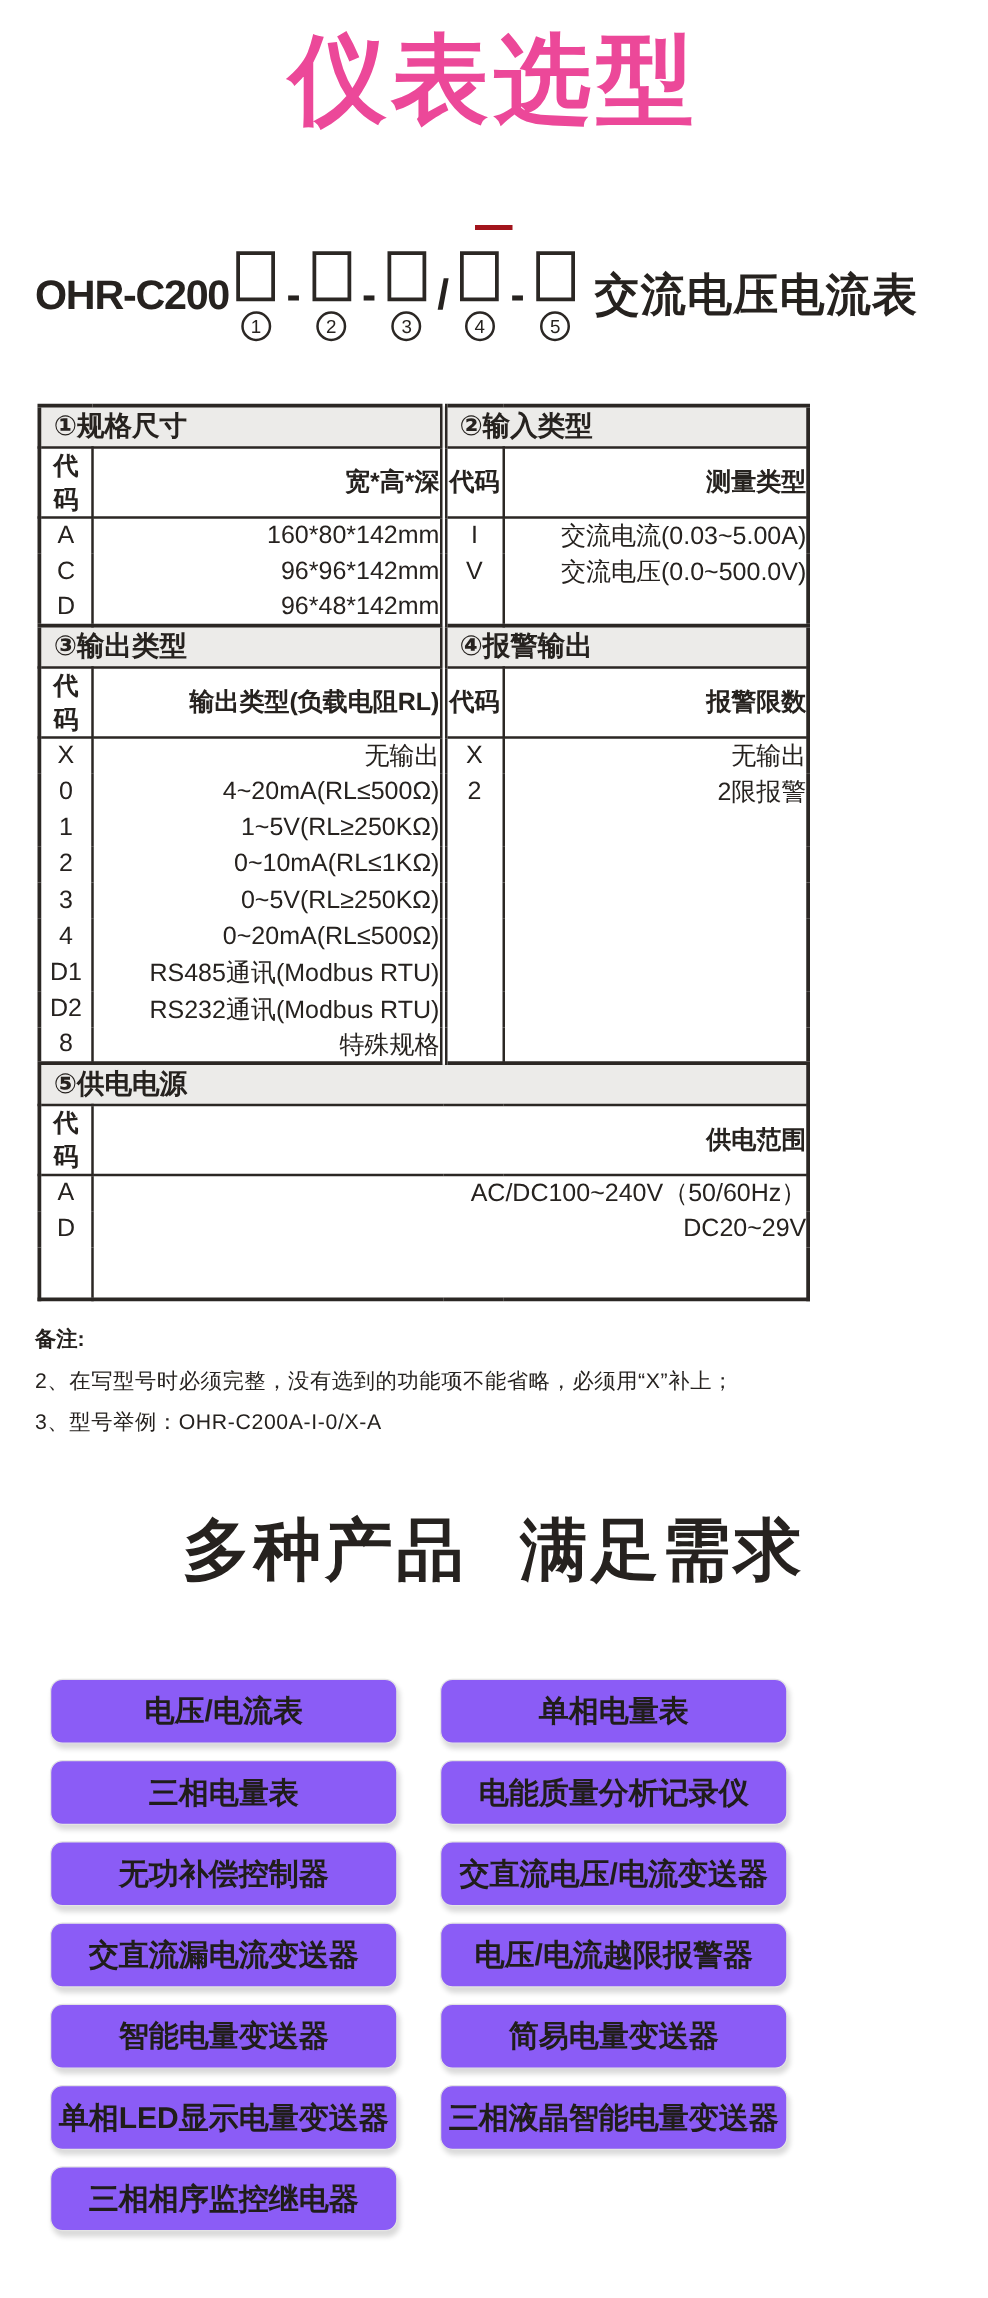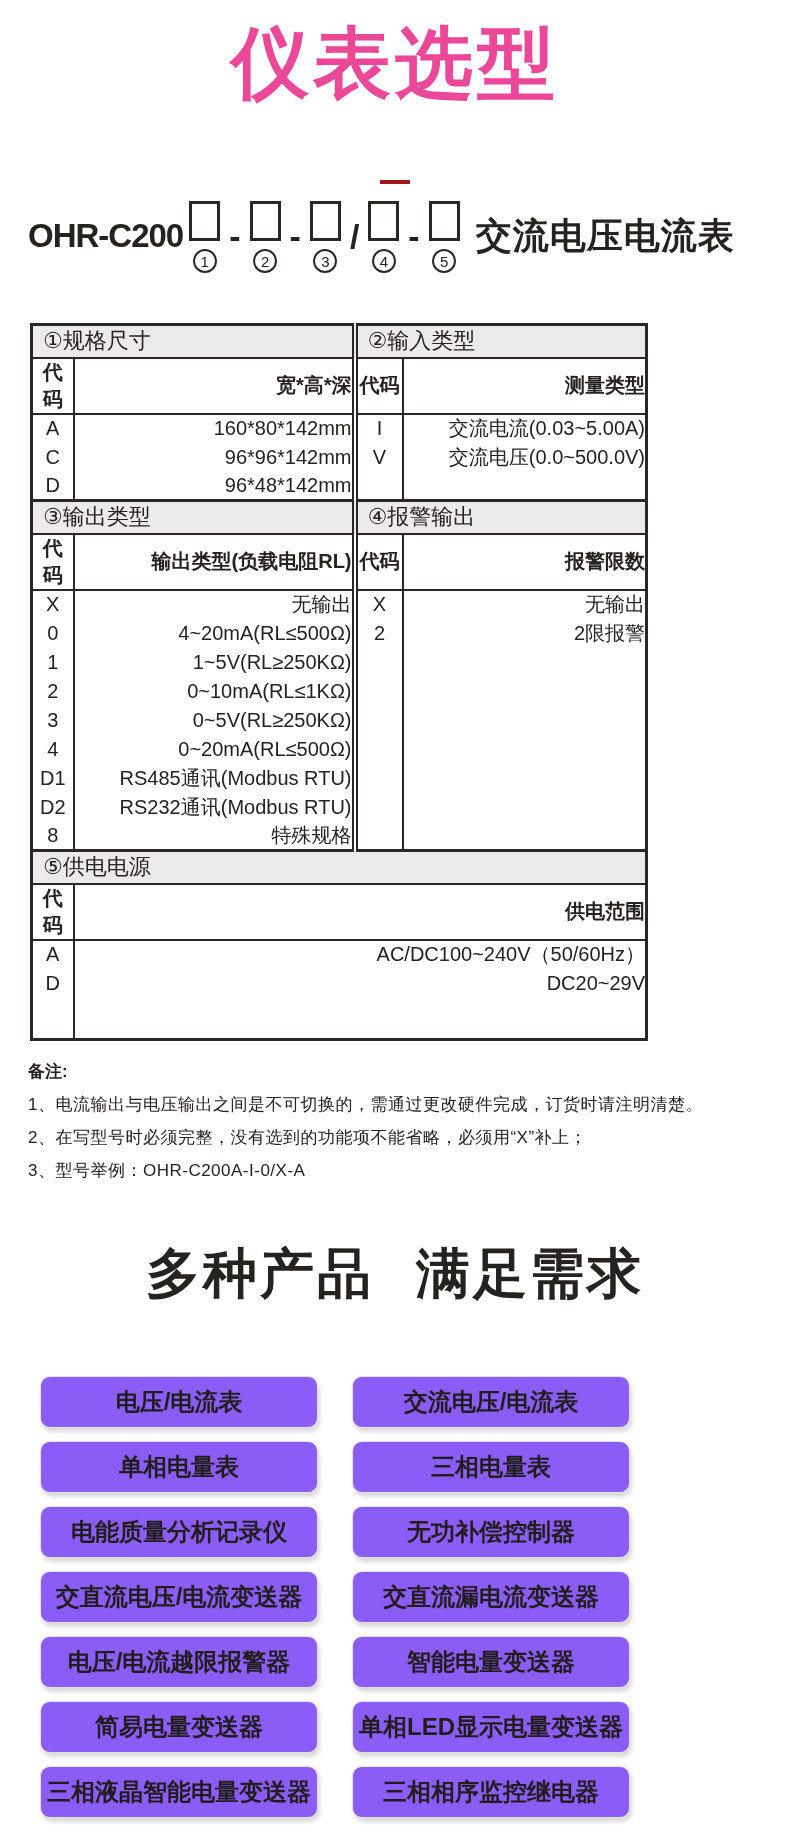--- a/index.html
+++ b/index.html
@@ -33,21 +33,21 @@
     border-collapse:collapse; table-layout:fixed; width:615px; margin:50px 0 0 30px;
     border:3px solid #2b2724;
   }
   .spec-table td { padding:0; vertical-align:middle; color:#26221f; }
   .spec-table col.c-code1 { width:42px; }
   .spec-table col.c-desc1 { width:281px; }
   .spec-table col.c-code2 { width:48px; }
   .spec-table col.c-desc2 { width:244px; }
   tr.sec td {
     background:#ecebe9; border-top:3px solid #2b2724; border-bottom:2px solid #2b2724;
-    font-weight:400; font-size:22px; height:33px; padding-left:10px; text-align:left;
+    font-weight:700; font-size:22px; height:33px; padding-left:10px; text-align:left;
   }
   tr.sub td { border-bottom:2px solid #2b2724; font-weight:700; font-size:20px; height:30px; }
   tr.row td { height:29px; font-size:20px; font-weight:500; }
   tr.filler td { height:42px; }
   .spec-table td.code { text-align:center; border-right:2px solid #2b2724; padding-left:0; }
   .spec-table td.desc { padding-left:8px; text-align:right; }
   .spec-table td.half { border-left:6px double #2b2724; }
 
   
   .notes { margin:20px 0 0 28px; font-size:17px; line-height:22px; }
@@ -227,33 +227,31 @@
   </tr>
   <tr class="row filler">
     <td class="code"></td>
     <td class="desc" colspan="3"></td>
   </tr>
 </tbody>
   </table>
 
 <div class="notes">
   <div class="notes-label">备注:</div>
-  <div class="note-line">1、电流输出与电压输出之间是不可切换的，需通过更改硬件完成，订货时请注明清楚。</div>
   <div class="note-line">2、在写型号时必须完整，没有选到的功能项不能省略，必须用“X”补上；</div>
   <div class="note-line">3、型号举例：OHR-C200A-I-0/X-A</div>
 </div>
 
 <div class="products-heading">
   <span>多种产品</span>
   <span>满足需求</span>
 </div>
 
 <div class="pill-grid">
   <div class="pill">电压/电流表</div>
-  <div class="pill">交流电压/电流表</div>
   <div class="pill">单相电量表</div>
   <div class="pill">三相电量表</div>
   <div class="pill">电能质量分析记录仪</div>
   <div class="pill">无功补偿控制器</div>
   <div class="pill">交直流电压/电流变送器</div>
   <div class="pill">交直流漏电流变送器</div>
   <div class="pill">电压/电流越限报警器</div>
   <div class="pill">智能电量变送器</div>
   <div class="pill">简易电量变送器</div>
   <div class="pill">单相LED显示电量变送器</div>

